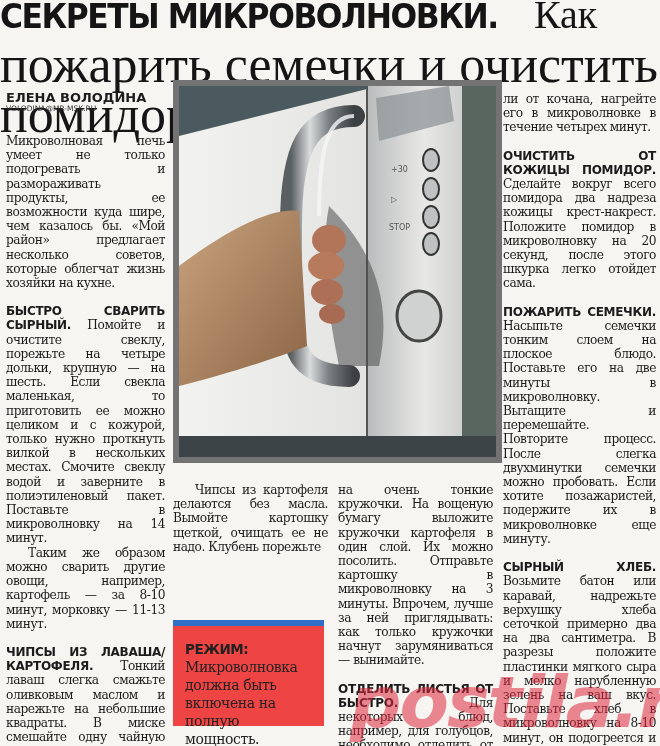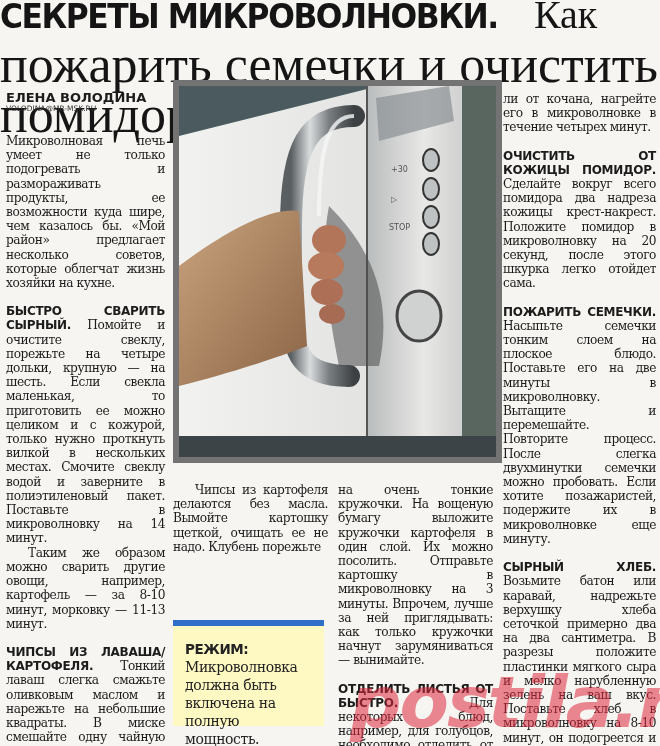--- a/index.html
+++ b/index.html
@@ -40,21 +40,21 @@
     font-family: "DejaVu Sans", sans-serif; font-size: 7.5px; color: #333;
     letter-spacing: 0; line-height: 10px; margin-bottom: 20px;
   }
   .photo {
     position: absolute; left: 173px; top: 80px; width: 317px; height: 371px;
     overflow: hidden; border: 6px solid #737373; background: #4d7c0f;
   }
   .photo svg { display: block; }
   .mode-box {
     position: absolute; left: 173px; top: 620px; width: 151px; height: 106px;
-    background: #fef9c3; border-top: 6px solid #2f6fc8;
+    background: #ef4444; border-top: 6px solid #2f6fc8;
     box-sizing: border-box; padding: 14px 10px 0 12px;
     font-size: 14px; line-height: 18px; color: #222;
     font-family: "DejaVu Serif", serif; letter-spacing: -0.4px;
   }
   .mode-box .label {
     font-family: "DejaVu Sans", sans-serif; font-weight: bold; font-size: 13.5px;
   }
   .watermark {
     position: absolute; left: 350px; top: 660px;
     font-family: "DejaVu Sans", sans-serif; font-weight: bold; font-style: italic;

